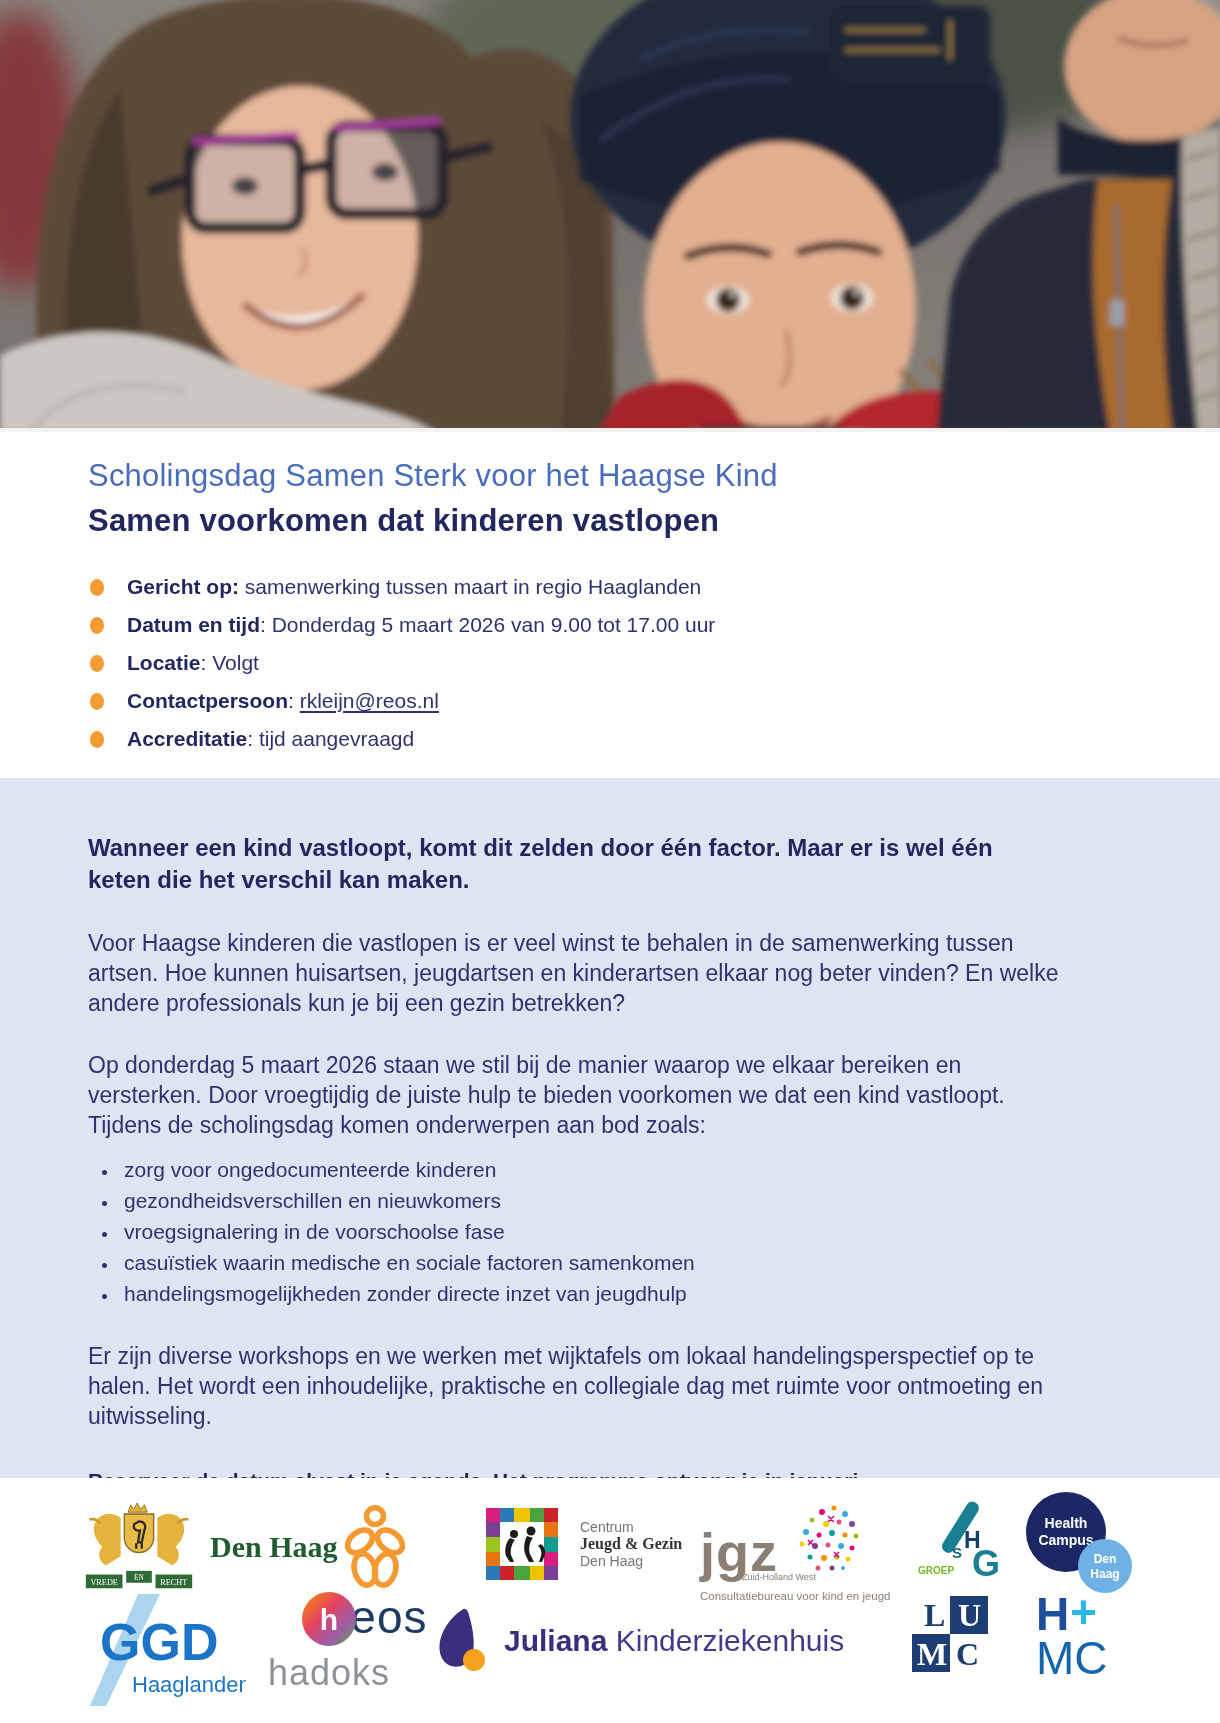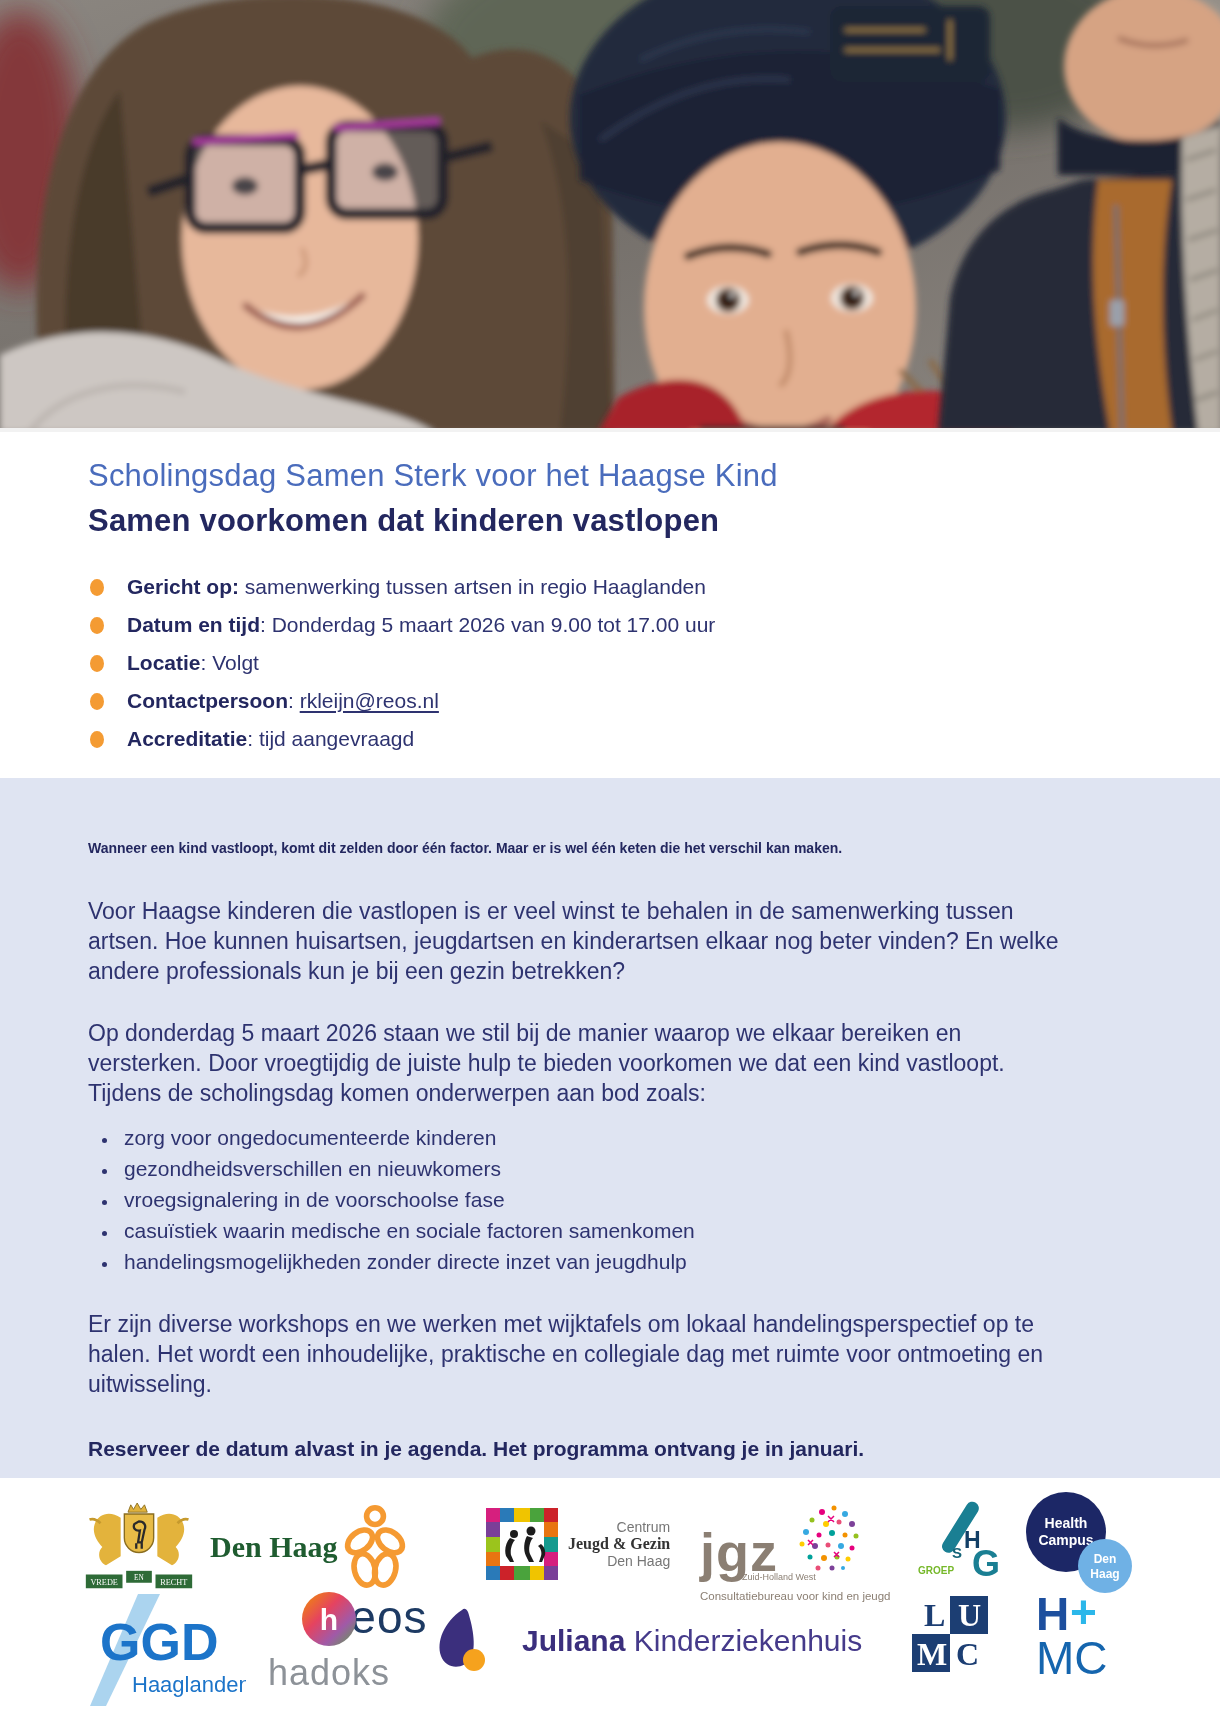--- a/index.html
+++ b/index.html
@@ -16,37 +16,37 @@
   .title { font-size:31px; font-weight:400; color:#4a6cbc; letter-spacing:0.2px; }
   .subtitle { font-size:31px; font-weight:700; color:#23275f; margin-top:9px; letter-spacing:0.2px; }
   .details { margin-top:34px; }
   .detail-row { display:flex; align-items:flex-start; margin-bottom:10px; font-size:21px; line-height:28px; color:#2e3370; }
   .dot { flex:0 0 auto; width:14px; height:17px; border-radius:50%; background:#f49b33; margin:6px 23px 0 2px; }
   .detail-row b { font-weight:700; color:#23275f; }
   a.email { color:#2e3370; text-decoration:underline; text-underline-offset:3px; }
 
   
   .infobox { position:absolute; left:0; top:778px; width:1220px; height:700px; background:#dfe4f2; padding:54px 90px 0 88px; }
-  .infobox .intro { font-size:14px; line-height:32px; font-weight:700; color:#23275f; max-width:940px; }
+  .infobox .intro { font-size:24px; line-height:32px; font-weight:700; color:#23275f; max-width:940px; }
   .infobox p.para { font-size:23px; line-height:30px; color:#2e3370; margin-top:32px; max-width:990px; }
   .infobox ul { margin:14px 0 0 30px; max-width:960px; }
   .infobox li { font-size:21px; line-height:31px; color:#2e3370; padding-left:6px; }
   .infobox li::marker { color:#2e3370; font-size:16px; }
   .infobox .closing { font-size:21px; line-height:32px; font-weight:700; color:#23275f; margin-top:34px; max-width:990px; }
 
   
   .footer { position:absolute; left:0; top:1478px; width:1220px; height:245px; background:#ffffff; }
   .logo { position:absolute; display:flex; align-items:center; }
   .logo svg { display:block; }
 
   .denhaag-word { font-family:"Liberation Serif", serif; font-weight:700; font-size:30px; color:#1f5c30; }
 
   .reos-word { font-size:46px; color:#1d3a63; letter-spacing:1px; margin-left:12px; }
 
-  .cjg-text { margin-left:10px; line-height:1.15;text-align:right; }
+  .cjg-text { margin-left:22px; line-height:1.15; }
   .cjg-text .l1 { font-size:14px; color:#767676; }
   .cjg-text .l2 { font-size:16px; font-weight:700; color:#333333; font-family:"Liberation Serif", serif; }
   .cjg-text .l3 { font-size:14px; color:#767676; }
 
   .jgz-block { position:absolute; width:190px; }
   .jgz-top { display:flex; align-items:flex-end; }
   .jgz-word { font-size:54px; font-weight:700; color:#8b7f73; line-height:0.8; letter-spacing:1px; }
   .jgz-region { font-size:9px; color:#8b7f73; margin:-2px 0 0 42px; }
   .jgz-tagline { font-size:11.5px; color:#8b7f73; margin-top:8px; white-space:nowrap; }
 
@@ -147,21 +147,21 @@
     </svg>
   </div>
 
   <div class="header">
     <div class="title">Scholingsdag Samen Sterk voor het Haagse Kind</div>
     <div class="subtitle">Samen voorkomen dat kinderen vastlopen</div>
 
     <div class="details">
       <div class="detail-row">
         <span class="dot"></span>
-        <span><b>Gericht op:</b><span> samenwerking tussen artsen in regio Haaglanden</span></span>
+        <span><b>Gericht op:</b><span> samenwerking tussen maart in regio Haaglanden</span></span>
       </div>
       <div class="detail-row">
         <span class="dot"></span>
         <span><b>Datum en tijd</b><span>: Donderdag 5 maart 2026 van 9.00 tot 17.00 uur</span></span>
       </div>
       <div class="detail-row">
         <span class="dot"></span>
         <span><b>Locatie</b><span>: Volgt</span></span>
       </div>
       <div class="detail-row">
@@ -334,21 +334,21 @@
               <stop offset="0.7" stop-color="#a05aa8"></stop>
               <stop offset="1" stop-color="#5aa646"></stop>
           </linearGradient>
         </defs>
         <circle cx="29" cy="29" r="27" fill="url(#hadoksGrad)"></circle>
         <text x="29" y="40" text-anchor="middle" font-size="30" font-weight="700" fill="#ffffff" font-family="Liberation Sans, sans-serif">h</text>
       </svg>
       <span class="hadoks-word">hadoks</span>
     </div>
 
-    <div class="logo" style="left:428px; top:130px;gap:18px;">
+    <div class="logo" style="left:428px; top:130px;">
       <svg width="62" height="66" viewBox="0 0 62 66">
         <path d="M34,2 C16,14 8,34 13,48 C18,62 36,62 43,50 C49,38 44,16 40,4 C38,0 36,0 34,2 Z" fill="#3b2f7d"></path>
         <circle cx="46" cy="52" r="11" fill="#f6a21d"></circle>
       </svg>
       <span class="juliana-text"><b>Juliana</b><span> Kinderziekenhuis</span></span>
     </div>
 
     <div class="logo" style="left:912px; top:118px;">
       <svg width="76" height="76" viewBox="0 0 76 76">
         <rect x="0" y="0" width="38" height="38" fill="#ffffff"></rect>

